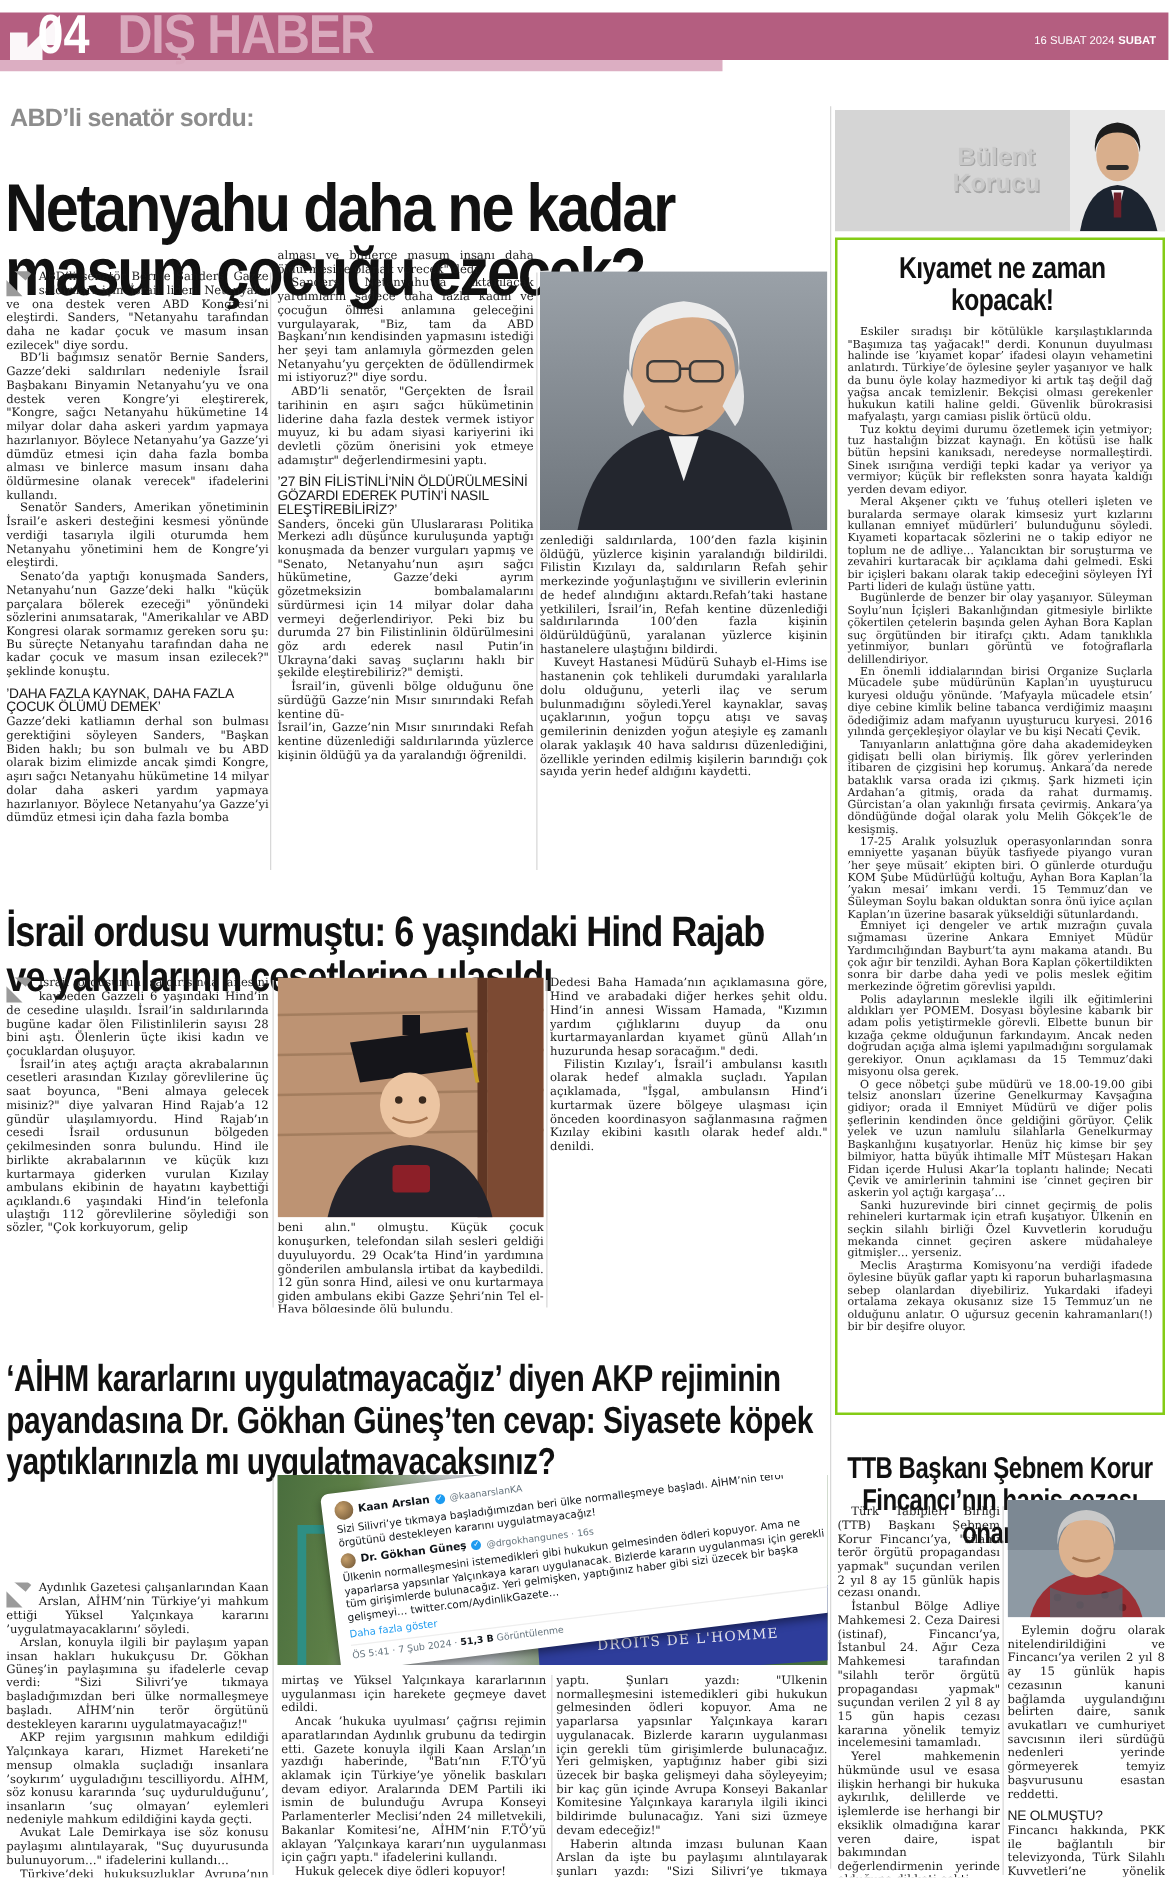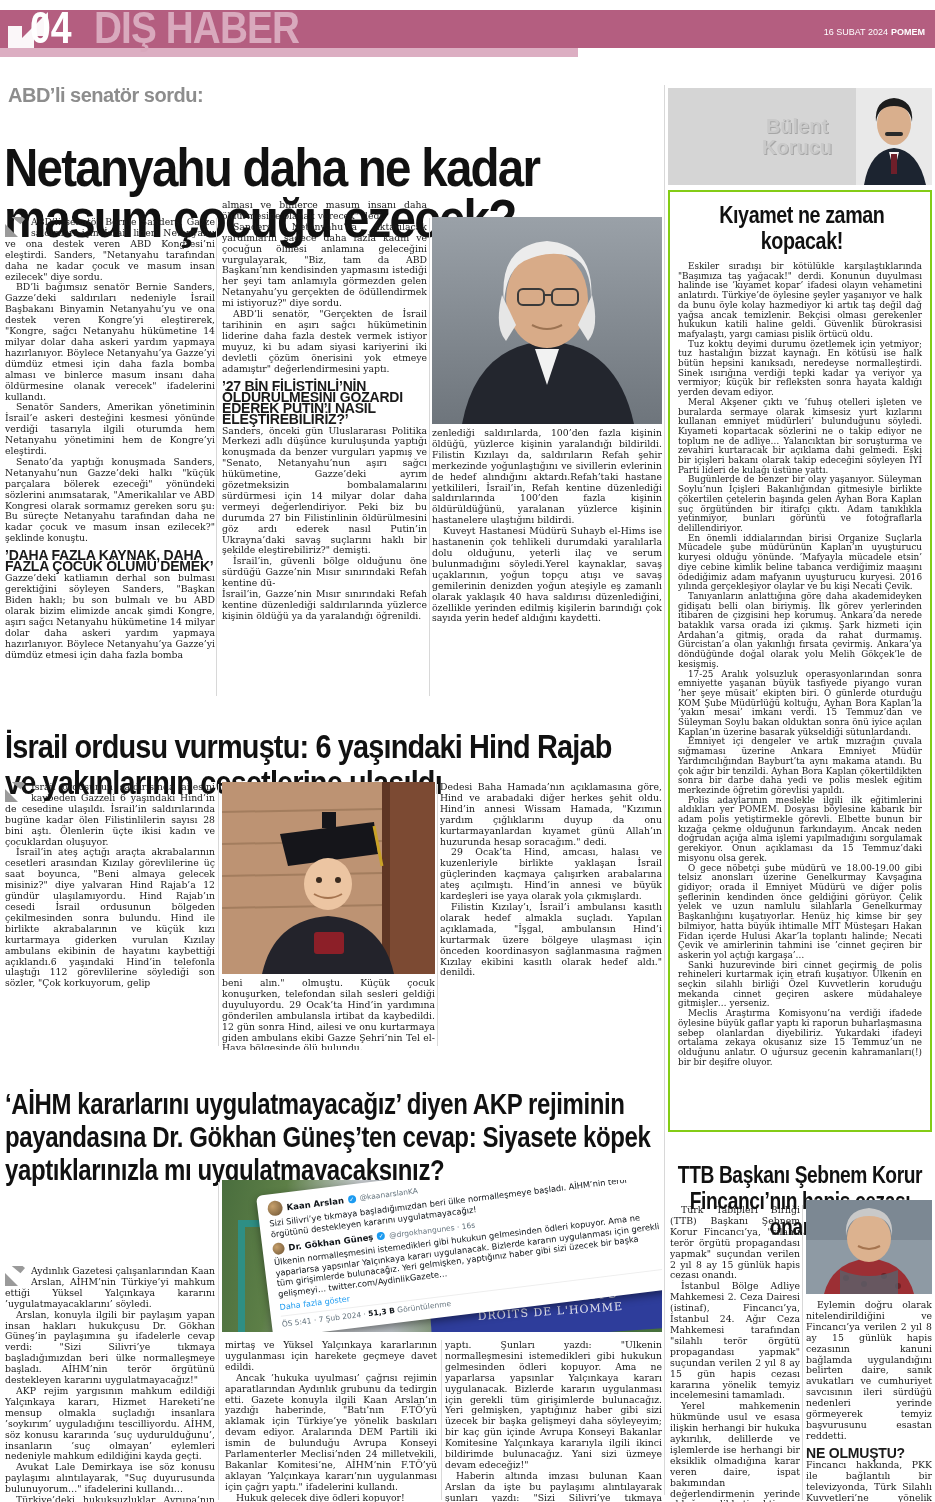--- a/index.html
+++ b/index.html
@@ -15,22 +15,22 @@
            transform:scaleX(.85);transform-origin:left top;}
   .section-name{position:absolute;left:94px;top:6px;font-family:"Liberation Sans",sans-serif;
            font-weight:bold;font-size:44px;line-height:44px;color:#d9a9bd;letter-spacing:-1px;
            transform:scaleX(.88);transform-origin:left top;white-space:nowrap;}
   .dateline{position:absolute;right:10px;top:27px;font-family:"Liberation Sans",sans-serif;
            font-size:9px;color:#fff;}
   .dateline b{margin-left:3px;}
   
   .bp{margin:0;font-size:9.3px;line-height:10.9px;text-align:justify;text-indent:11px;}
   .bp.cont,.bp.lead-p{text-indent:0;}
-  .subhead{margin:6px 0 1px;font-family:"Liberation Sans",sans-serif;font-weight:bold;
-           font-size:14px;line-height:11px;letter-spacing:-0.2px;}
+  .subhead{margin:6px 0 1px;font-family:"Liberation Sans",sans-serif;font-weight:normal;
+           font-size:11px;line-height:11px;letter-spacing:-0.2px;}
   .col{position:absolute;overflow:hidden;}
   .drop-arrow{position:relative;display:inline-block;float:left;width:20px;height:18px;
               margin:2px 6px 0 0;}
   .drop-arrow::before{content:"";position:absolute;top:0;right:0;width:24px;height:7px;
               background:#9a9a9a;transform:rotate(40deg);transform-origin:right top;}
   .drop-arrow::after{content:"";position:absolute;left:0;bottom:0;
               border-left:13px solid #9a9a9a;border-top:13px solid transparent;}
   .vrule{position:absolute;width:1px;background:#d8d8d8;}
   
   .kicker{position:absolute;left:8px;top:84px;font-family:"Liberation Sans",sans-serif;
@@ -96,21 +96,21 @@
 <div class="page">
 
   <div class="band"></div>
   <div class="band-stripe"></div>
   <svg class="hdr-arrow" viewBox="0 0 40 36">
     <polygon points="40,0 14,26 14,14 0,14 0,36 26,36 26,24 40,24" fill="#ffffff" opacity="0.95" transform="scale(1,1)"></polygon>
   </svg>
   <div class="pagenum">04</div>
   <div class="section-name">DIŞ HABER</div>
   <div class="dateline">
-    <span>16 SUBAT 2024</span><b>POMEM</b>
+    <span>16 SUBAT 2024</span><b>SUBAT</b>
   </div>
 
   <div class="kicker">ABD’li senatör sordu:</div>
   <h1 class="h1">Netanyahu daha ne kadar masum çocuğu ezecek?</h1>
 
   <div class="col" style="left:5px;top:217px;width:210px;height:480px;">
       <p class="bp lead-p"><span class="drop-arrow"></span>ABD’li senatör Bernie Sanders, Gazze saldırıları için İsrail lideri Netanyahu ve ona destek veren ABD Kongresi’ni eleştirdi. Sanders, "Netanyahu tarafından daha ne kadar çocuk ve masum insan ezilecek" diye sordu.</p>
       <p class="bp">BD’li bağımsız senatör Bernie Sanders, Gazze’deki saldırıları nedeniyle İsrail Başbakanı Binyamin Netanyahu’yu ve ona destek veren Kongre’yi eleştirerek, "Kongre, sağcı Netanyahu hükümetine 14 milyar dolar daha askeri yardım yapmaya hazırlanıyor. Böylece Netanyahu’ya Gazze’yi dümdüz etmesi için daha fazla bomba alması ve binlerce masum insanı daha öldürmesine olanak verecek" ifadelerini kullandı.</p>
       <p class="bp">Senatör Sanders, Amerikan yönetiminin İsrail’e askeri desteğini kesmesi yönünde verdiği tasarıyla ilgili oturumda hem Netanyahu yönetimini hem de Kongre’yi eleştirdi.</p>
       <p class="bp">Senato’da yaptığı konuşmada Sanders, Netanyahu’nun Gazze’deki halkı "küçük parçalara bölerek ezeceği" yönündeki sözlerini anımsatarak, "Amerikalılar ve ABD Kongresi olarak sormamız gereken soru şu: Bu süreçte Netanyahu tarafından daha ne kadar çocuk ve masum insan ezilecek?" şeklinde konuştu.</p>
@@ -216,21 +216,20 @@
         <circle cx="116" cy="98" r="3" fill="#3a2a1e"></circle>
       <rect x="92" y="150" width="30" height="22" rx="3" fill="#8c1f28"></rect>
     </svg>
   </div>
   <div class="col" style="left:222px;top:978px;width:213px;height:72px;">
       <p class="bp cont">beni alın." olmuştu. Küçük çocuk konuşurken, telefondan silah sesleri geldiği duyuluyordu. 29 Ocak’ta Hind’in yardımına gönderilen ambulansla irtibat da kaybedildi. 12 gün sonra Hind, ailesi ve onu kurtarmaya giden ambulans ekibi Gazze Şehri’nin Tel el-Hava bölgesinde ölü bulundu.</p>
     </div>
 
   <div class="col" style="left:440px;top:782px;width:222px;height:268px;">
       <p class="bp cont">Dedesi Baha Hamada’nın açıklamasına göre, Hind ve arabadaki diğer herkes şehit oldu. Hind’in annesi Wissam Hamada, "Kızımın yardım çığlıklarını duyup da onu kurtarmayanlardan kıyamet günü Allah’ın huzurunda hesap soracağım." dedi.</p>
-      <p class="bp">29 Ocak’ta Hind, amcası, halası ve kuzenleriyle birlikte yaklaşan İsrail güçlerinden kaçmaya çalışırken arabalarına ateş açılmıştı. Hind’in annesi ve büyük kardeşleri ise yaya olarak yola çıkmışlardı.</p>
       <p class="bp">Filistin Kızılay’ı, İsrail’i ambulansı kasıtlı olarak hedef almakla suçladı. Yapılan açıklamada, "İşgal, ambulansın Hind’i kurtarmak üzere bölgeye ulaşması için önceden koordinasyon sağlanmasına rağmen Kızılay ekibini kasıtlı olarak hedef aldı." denildi.</p>
     </div>
 
   <div class="vrule" style="left:218px;top:784px;height:262px;"></div>
   <div class="vrule" style="left:437px;top:784px;height:262px;"></div>
 
   <h2 class="h3">‘AİHM kararlarını uygulatmayacağız’ diyen AKP rejiminin payandasına Dr. Gökhan Güneş’ten cevap: Siyasete köpek yaptıklarınızla mı uygulatmayacaksınız?</h2>
 
   <div class="col" style="left:5px;top:1244px;width:210px;height:320px;margin-top:22px;">
       <p class="bp lead-p"><span class="drop-arrow"></span>Aydınlık Gazetesi çalışanlarından Kaan Arslan, AİHM’nin Türkiye’yi mahkum ettiği Yüksel Yalçınkaya kararını ’uygulatmayacaklarını’ söyledi.</p>

